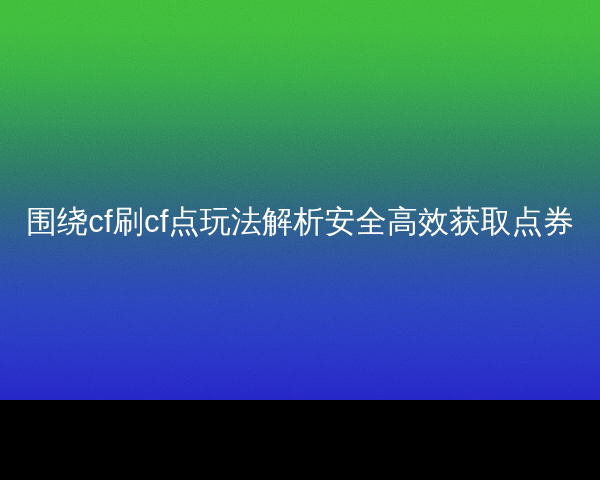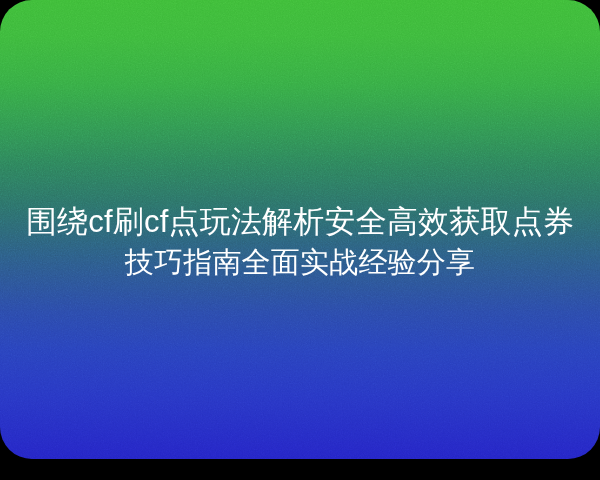--- a/index.html
+++ b/index.html
@@ -8,25 +8,24 @@
     padding: 0;
     background: #000;
   }
   body {
     font-family: "Liberation Sans", "DejaVu Sans", sans-serif;
   }
 
   #banner {
     position: relative;
     width: 600px;
-    height: 459px;
+    height: 400px;
     overflow: hidden;
     -webkit-user-select: none;
     user-select: none;
-    border-radius: 32px;
   }
 
   
   #gradient-layer {
     position: absolute;
     inset: 0;
     background: linear-gradient(
       to bottom,
       #3cba36 0%,
       #3bb73a 8%,
@@ -128,17 +127,16 @@
       <filter id="grain-b" x="0" y="0" width="100%" height="100%">
         <feTurbulence type="fractalNoise" baseFrequency="1.6" numOctaves="2" stitchTiles="stitch" seed="19"></feTurbulence>
         <feColorMatrix type="saturate" values="0"></feColorMatrix>
       </filter>
       <rect width="600" height="480" filter="url(#grain-b)"></rect>
     </svg>
   </div>
 
   <div id="headline">
     <span class="hl-line hl-line-1">围绕cf刷cf点玩法解析安全高效获取点券</span>
-    <span class="hl-line hl-line-2">技巧指南全面实战经验分享</span>
   </div>
 
 
 </div>
 
 </body></html>

